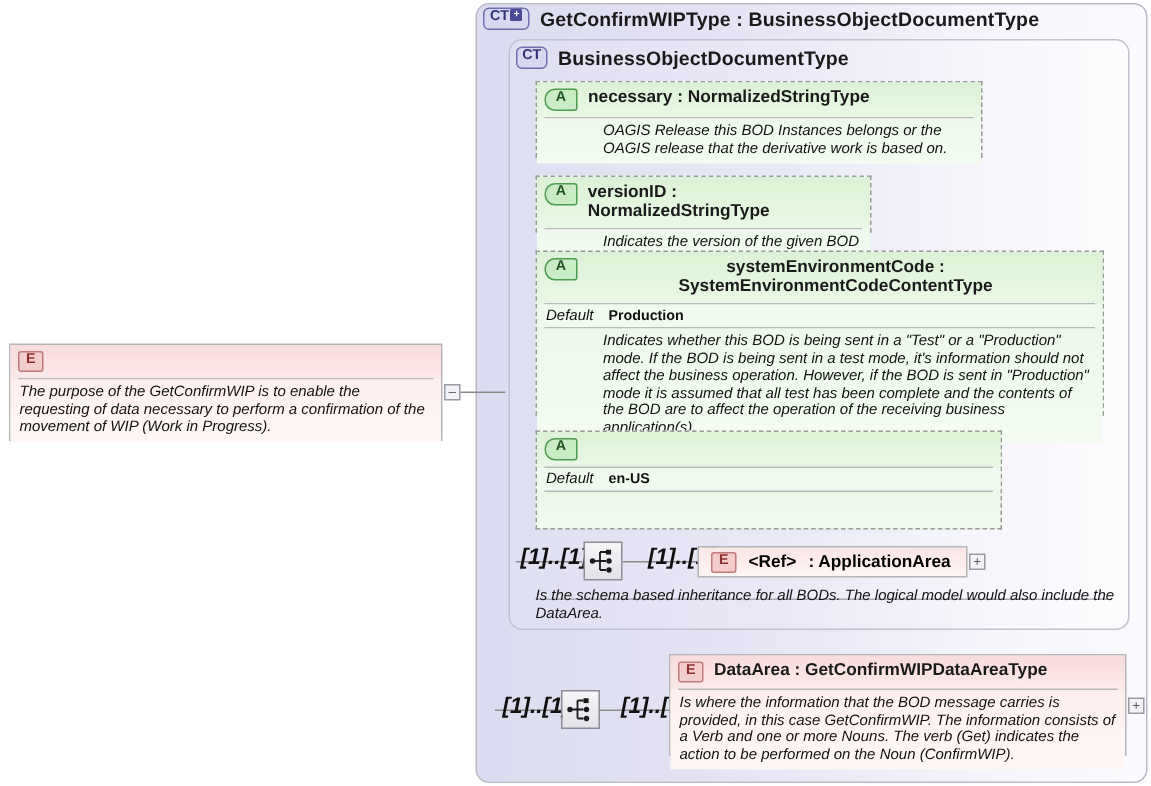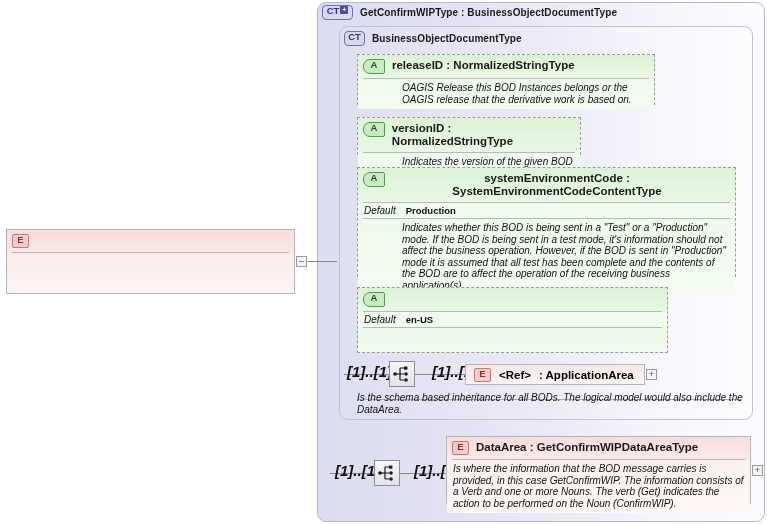--- a/index.html
+++ b/index.html
@@ -30,21 +30,21 @@
   .ct-inner {
     left: 339px; top: 26px; width: 414px; height: 394px;
     border: 1px solid #c2c2cf;
     border-radius: 9px;
     background: linear-gradient(to right, #dfdff2 0%, #e8e8f6 40%, #f7f7fc 80%, #fdfdff 100%);
   }
 
   
   .hdr { display: flex; align-items: center; gap: 7px; }
   .hdr-title {
-    font-size: 10px;
+    font-size: 13px;
     font-weight: bold;
     color: #1a1a1a;
     letter-spacing: .1px;
     white-space: nowrap;
   }
 
   
   .badge {
     display: inline-flex;
     align-items: flex-start;
@@ -220,29 +220,30 @@
 <div class="abs hdr" style="left:344px; top:31px;">
   <span class="badge badge-ct plain">CT</span>
   <span class="hdr-title">BusinessObjectDocumentType</span>
 </div>
 
 <div class="abs node node-elem root-box">
   <div class="node-head">
     <span class="badge badge-e">E</span>
   </div>
   <div class="sep"></div>
+  <div class="node-doc">The purpose of the GetConfirmWIP is to enable the requesting of data necessary to perform a confirmation of the movement of WIP (Work in Progress).</div>
 </div>
 
 <div class="abs stub" style="left:296px; top:256px;">–</div>
 <div class="abs line-h" style="left:307px; top:261px; width:30px;"></div>
 
 <div class="abs node node-attr" style="left:357px; top:54px; width:298px; height:51px;">
   <div class="node-head">
     <span class="badge badge-a">A</span>
-    <span class="node-name">releaseID : NormalizedStringType</span>
+    <span class="node-name">necessary : NormalizedStringType</span>
   </div>
   <div class="sep"></div>
   <div class="node-doc">OAGIS Release this BOD Instances belongs or the OAGIS release that the derivative work is based on.</div>
 </div>
 
 <div class="abs node node-attr" style="left:357px; top:117px; width:224px; height:38px;">
   <div class="node-head">
     <span class="badge badge-a">A</span>
     <span class="node-name">versionID : NormalizedStringType</span>
   </div>

